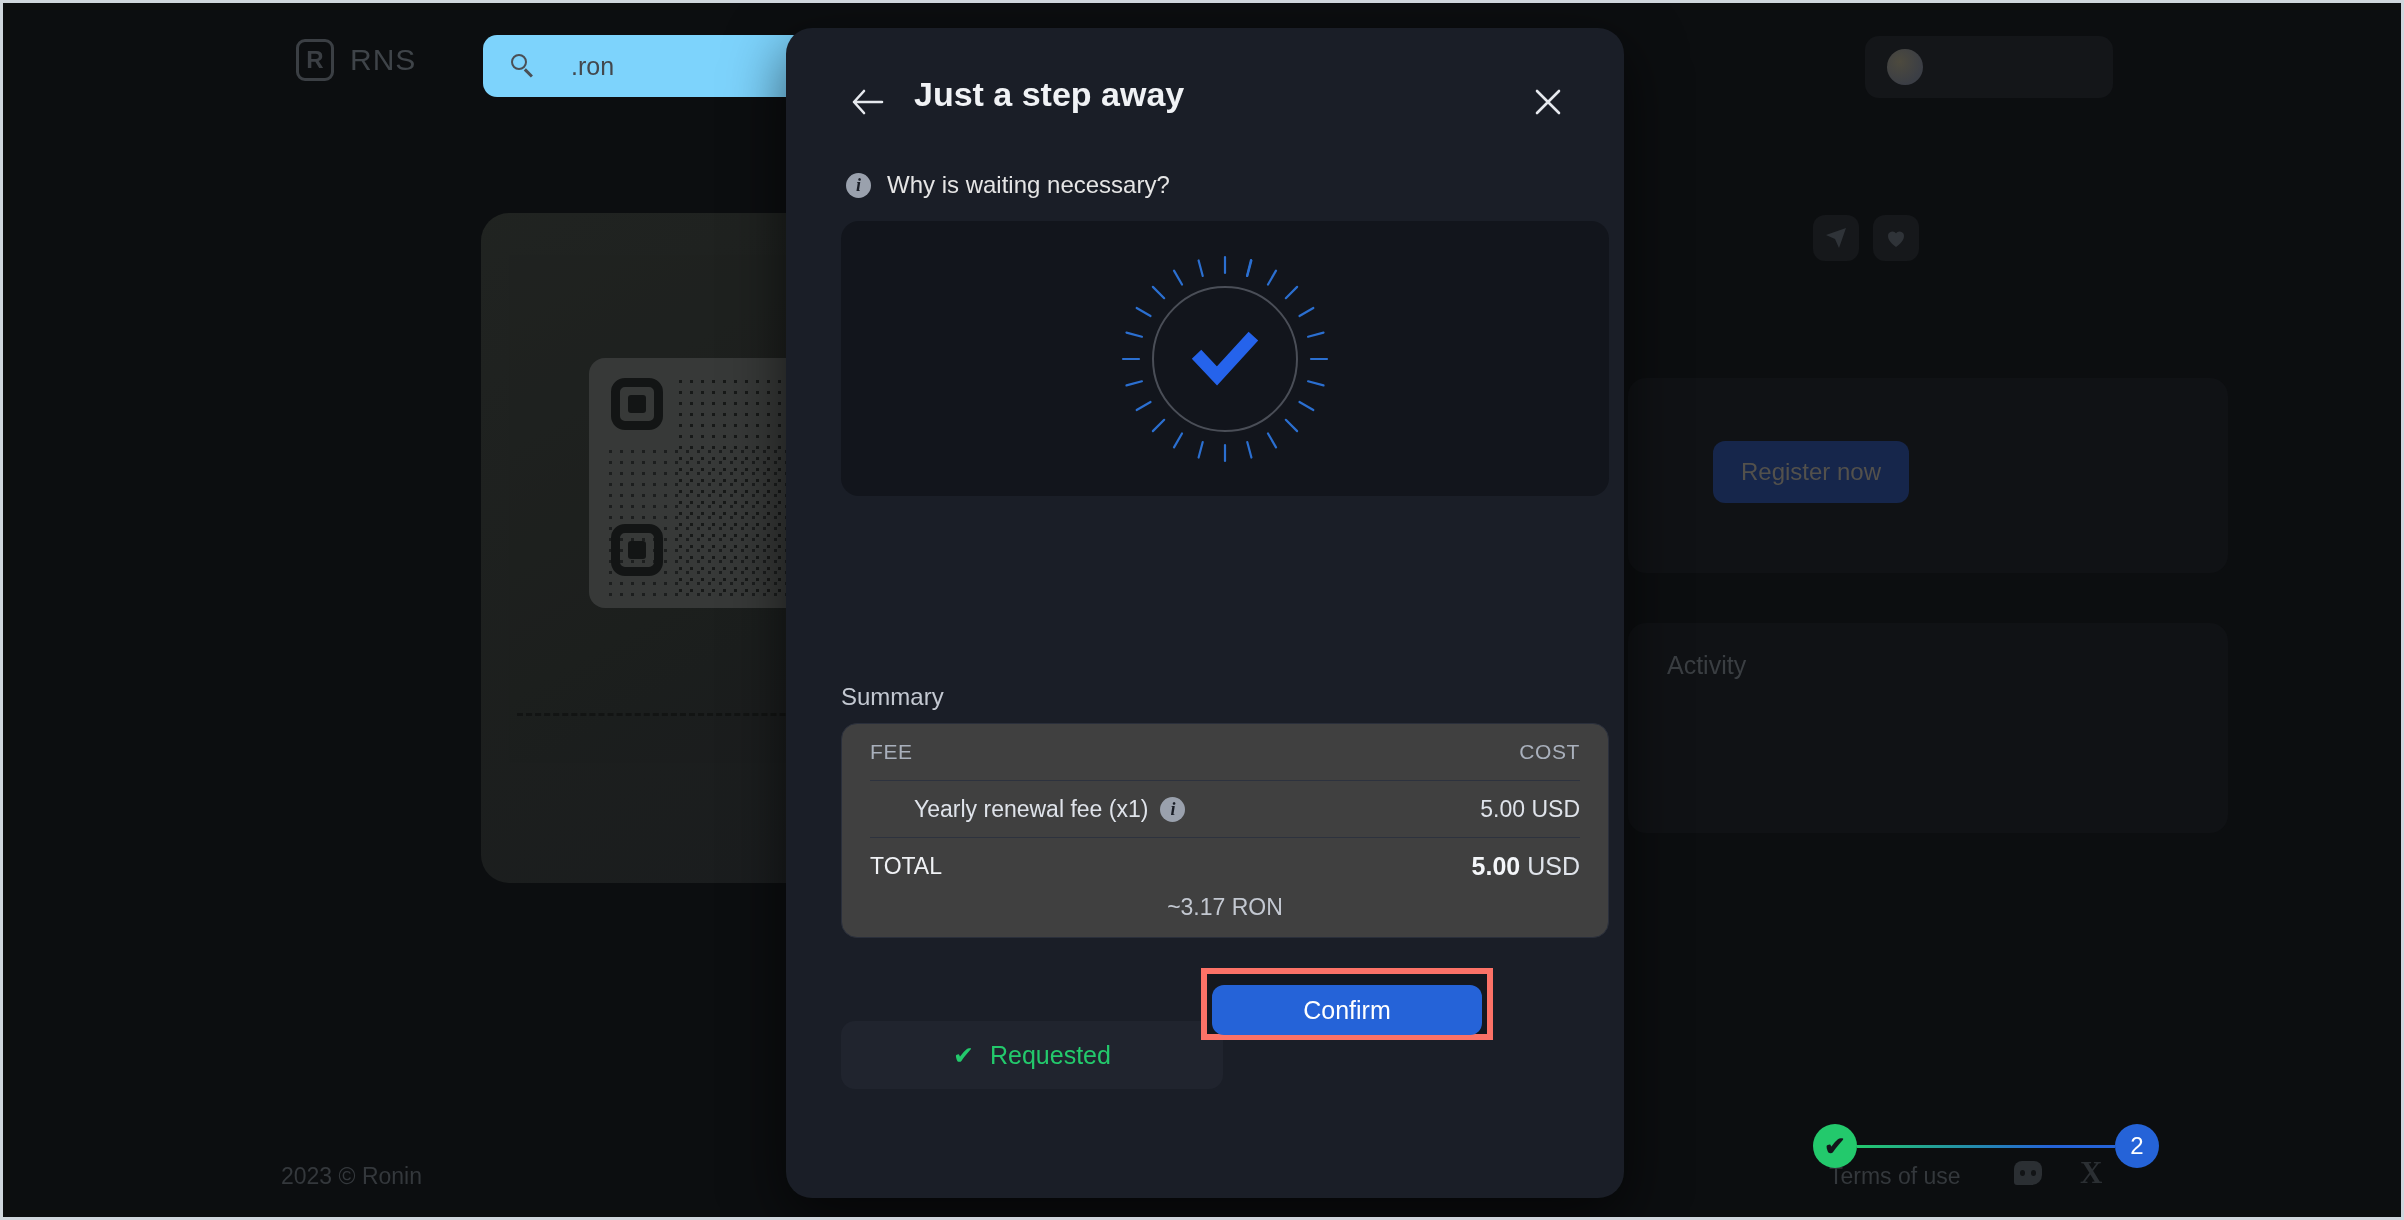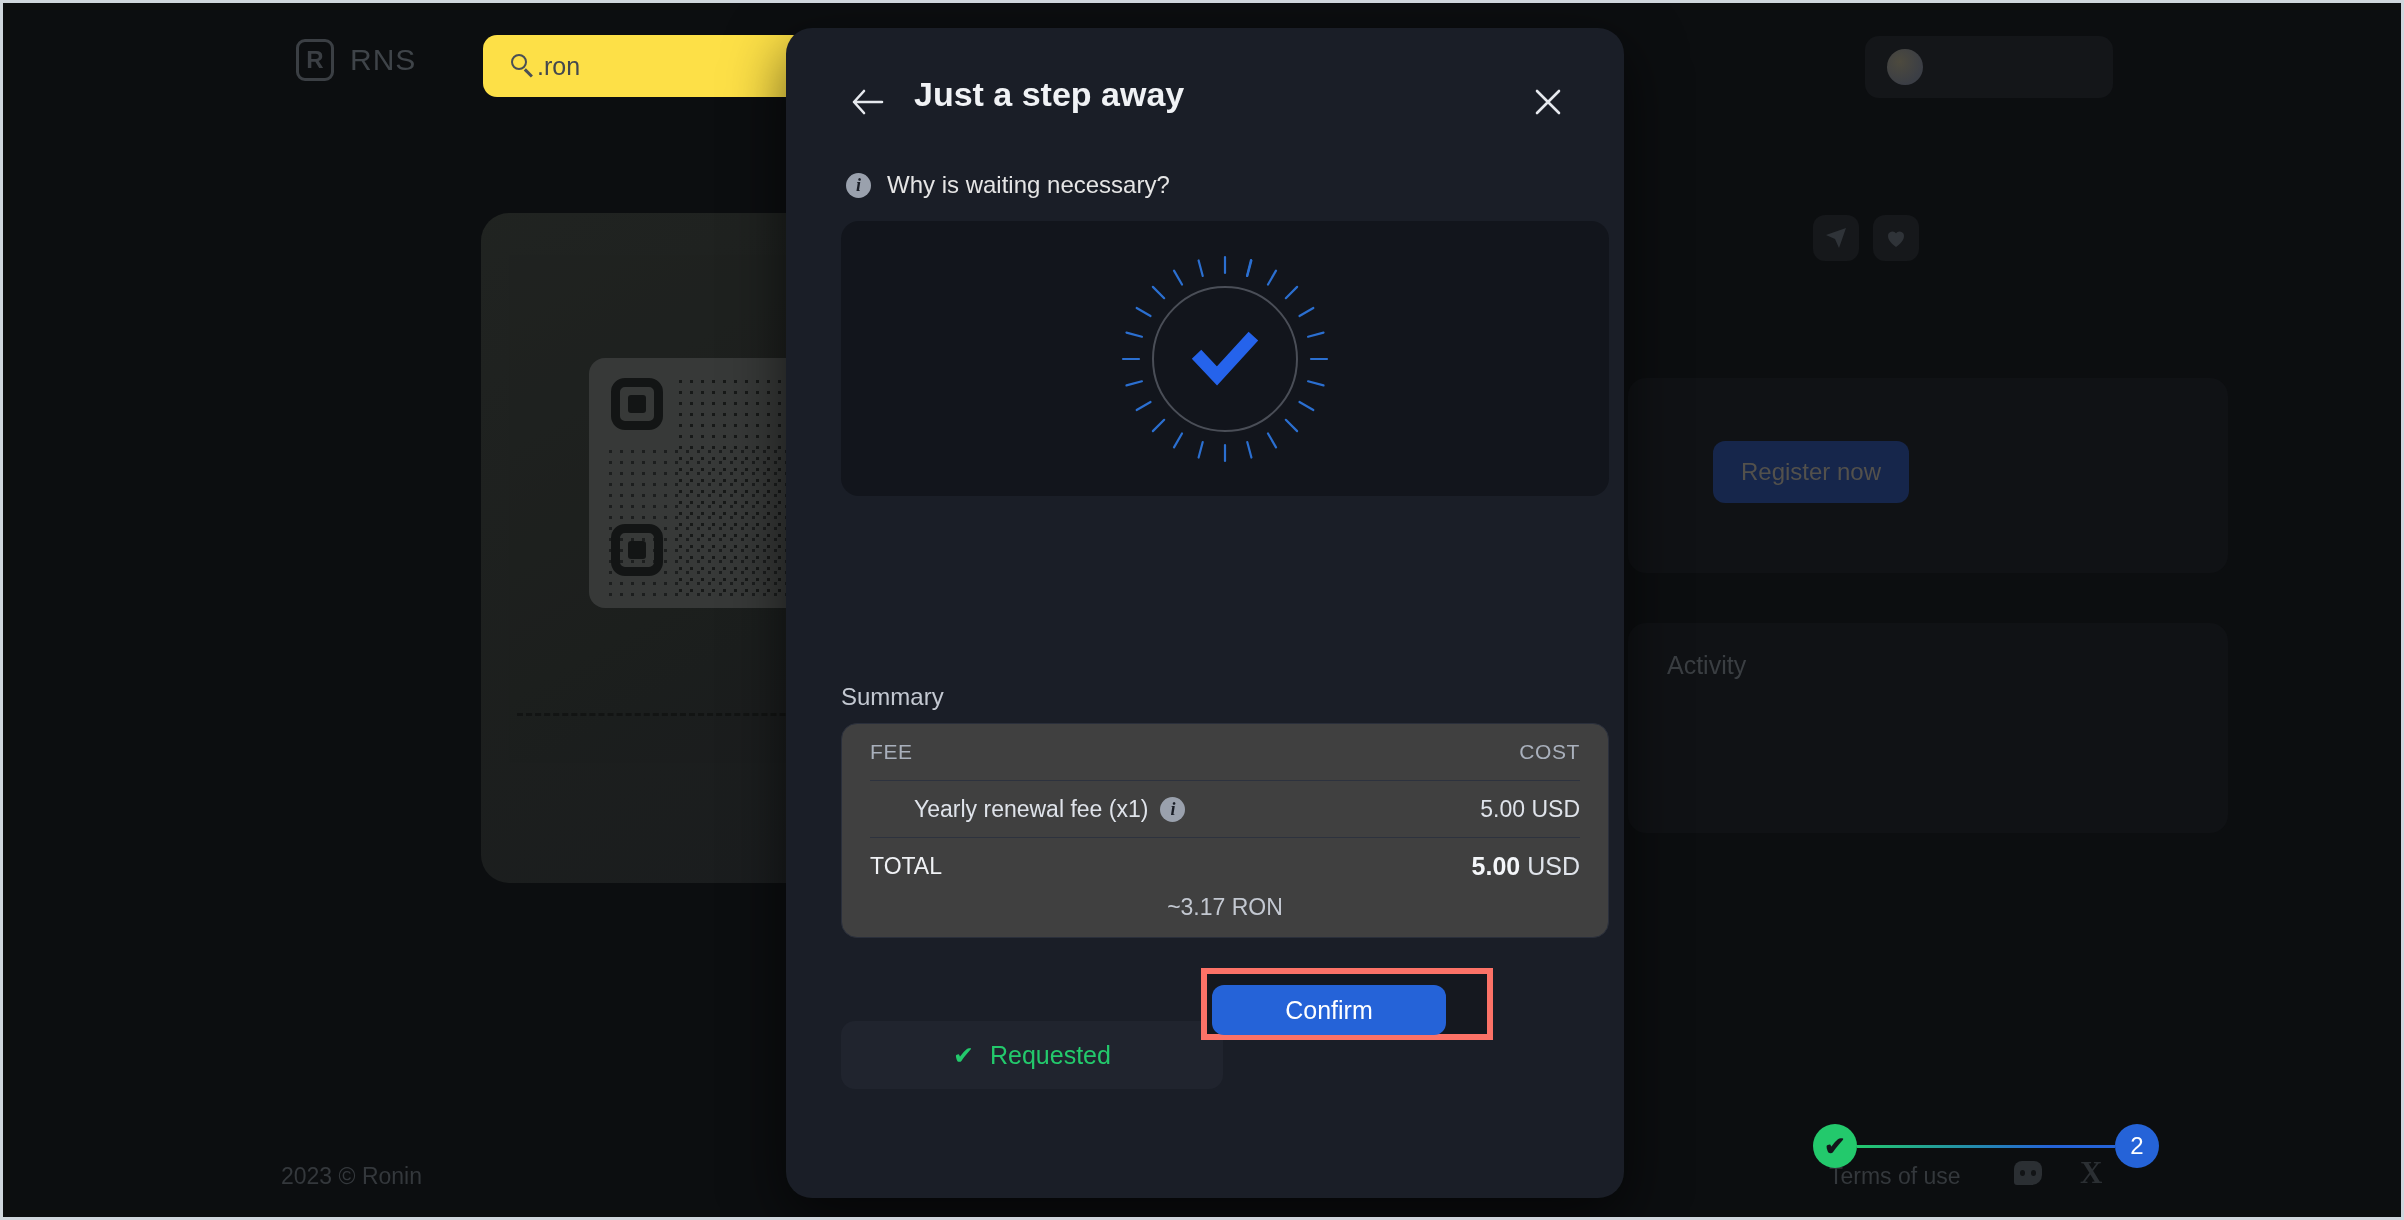--- a/index.html
+++ b/index.html
@@ -37,23 +37,23 @@
     border-radius: 9px;
     display: flex; align-items: center; justify-content: center;
     color: #3b3f44; font-size: 24px; font-weight: bold; line-height: 1;
   }
   #brand-text {
     color: #3f4449; font-size: 30px; font-weight: normal; letter-spacing: 1px;
   }
   #search-box {
     position: absolute; left: 480px; top: 32px;
     width: 470px; height: 62px;
-    background: #fde047;
+    background: #7dd3fc;
     border-radius: 14px;
-    display: flex; align-items: center; gap: 2px;
+    display: flex; align-items: center; gap: 36px;
     padding-left: 28px;
   }
   #search-icon-wrap { width: 24px; height: 24px; position: relative; flex: none; }
   #search-icon-wrap .lens {
     position: absolute; left: 0; top: 0;
     width: 16px; height: 16px;
     border: 2.5px solid #4a4f55; border-radius: 50%;
   }
   #search-icon-wrap .handle {
     position: absolute; left: 14px; top: 14px;
@@ -291,21 +291,21 @@
   }
   #confirm-highlight {
     position: absolute; left: 1198px; top: 965px;
     width: 292px; height: 72px;
     border: 6px solid #fc7267;
     background: #15181f;
     z-index: 60;
   }
   #confirm-btn {
     position: absolute; left: 1209px; top: 982px;
-    width: 234px; height: 50px;
+    width: 270px; height: 50px;
     background: #2563d8; border-radius: 12px;
     display: flex; align-items: center; justify-content: center;
     color: #ffffff; font-size: 25px;
     z-index: 61;
   }
 
   
   #stepper {
     position: absolute; left: 1027px; top: 1096px;
     display: flex; align-items: center;

